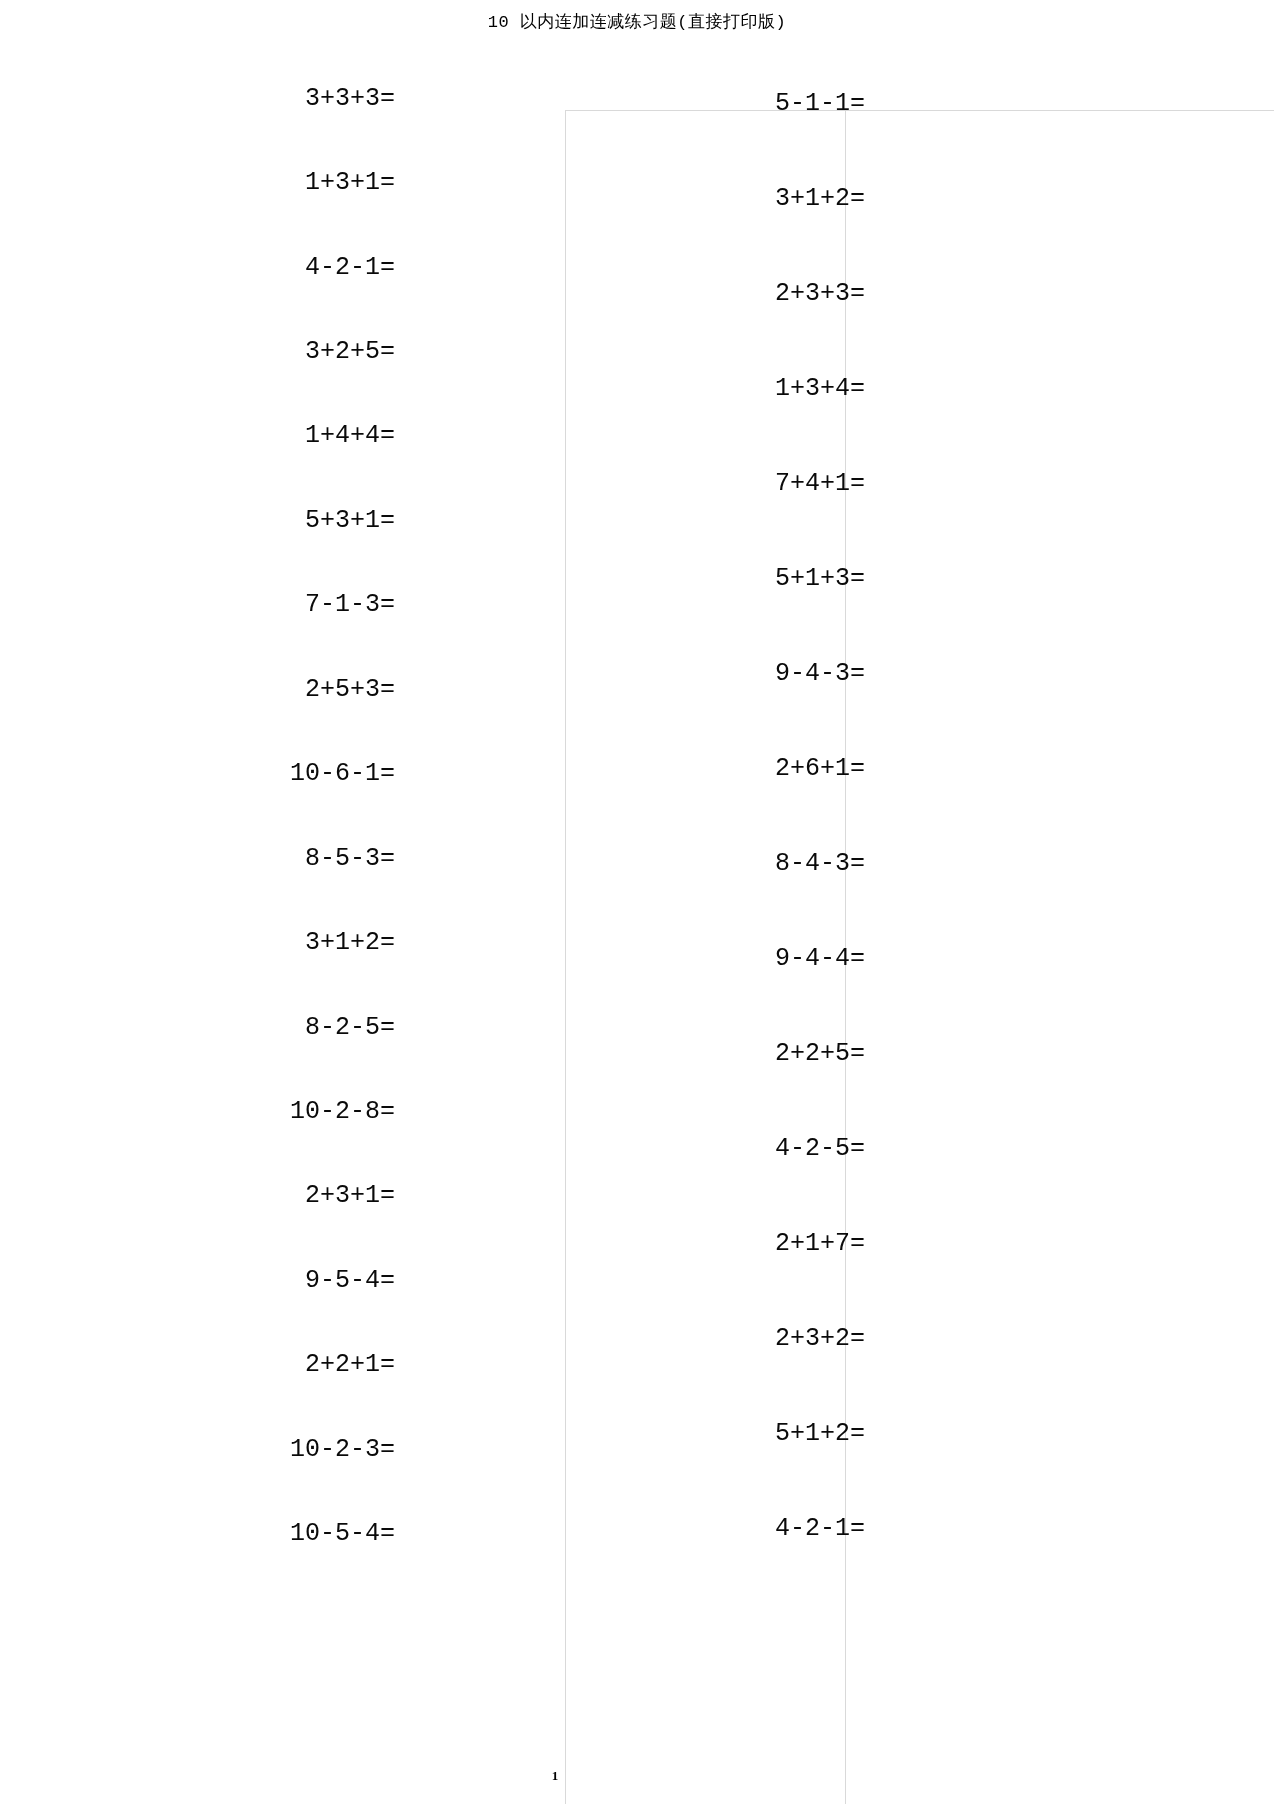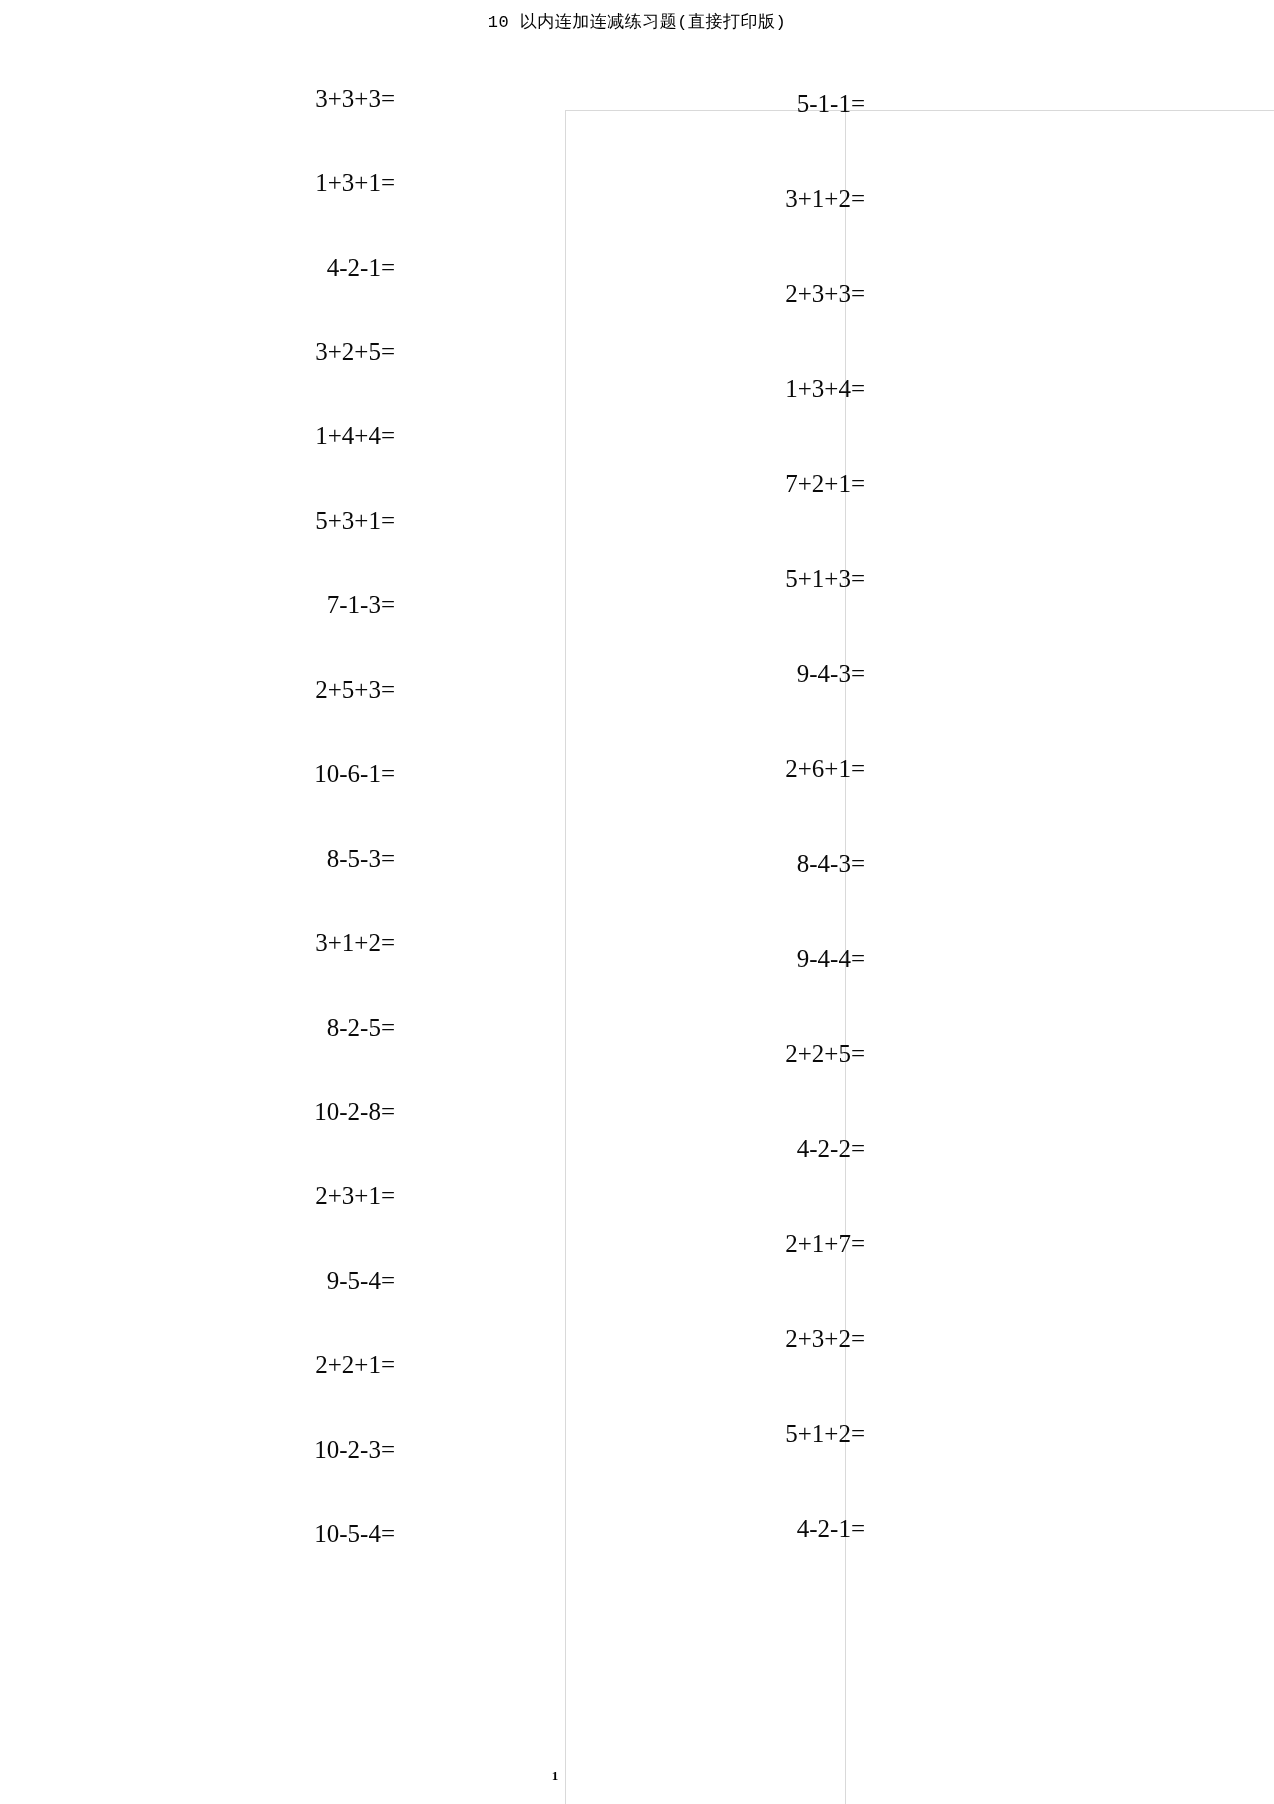--- a/index.html
+++ b/index.html
@@ -74,21 +74,21 @@
 
   .problem {
     flex: 1 1 0;
     display: flex;
     align-items: center;
     justify-content: flex-end;
     padding-right: 0;
     box-sizing: border-box;
   }
   .problem-text {
-    font-family: Liberation Serif, serif;
+    font-family: Liberation Mono, monospace;
     font-size: 25px;
     line-height: 1;
     color: #0a0a0a;
     white-space: nowrap;
   }
 
   
   .page-number {
     position: absolute;
     left: 0;
@@ -175,42 +175,42 @@
     <div class="problem">
         <span class="problem-text">3+1+2=</span>
       </div>
     <div class="problem">
         <span class="problem-text">2+3+3=</span>
       </div>
     <div class="problem">
         <span class="problem-text">1+3+4=</span>
       </div>
     <div class="problem">
-        <span class="problem-text">7+2+1=</span>
+        <span class="problem-text">7+4+1=</span>
       </div>
     <div class="problem">
         <span class="problem-text">5+1+3=</span>
       </div>
     <div class="problem">
         <span class="problem-text">9-4-3=</span>
       </div>
     <div class="problem">
         <span class="problem-text">2+6+1=</span>
       </div>
     <div class="problem">
         <span class="problem-text">8-4-3=</span>
       </div>
     <div class="problem">
         <span class="problem-text">9-4-4=</span>
       </div>
     <div class="problem">
         <span class="problem-text">2+2+5=</span>
       </div>
     <div class="problem">
-        <span class="problem-text">4-2-2=</span>
+        <span class="problem-text">4-2-5=</span>
       </div>
     <div class="problem">
         <span class="problem-text">2+1+7=</span>
       </div>
     <div class="problem">
         <span class="problem-text">2+3+2=</span>
       </div>
     <div class="problem">
         <span class="problem-text">5+1+2=</span>
       </div>

